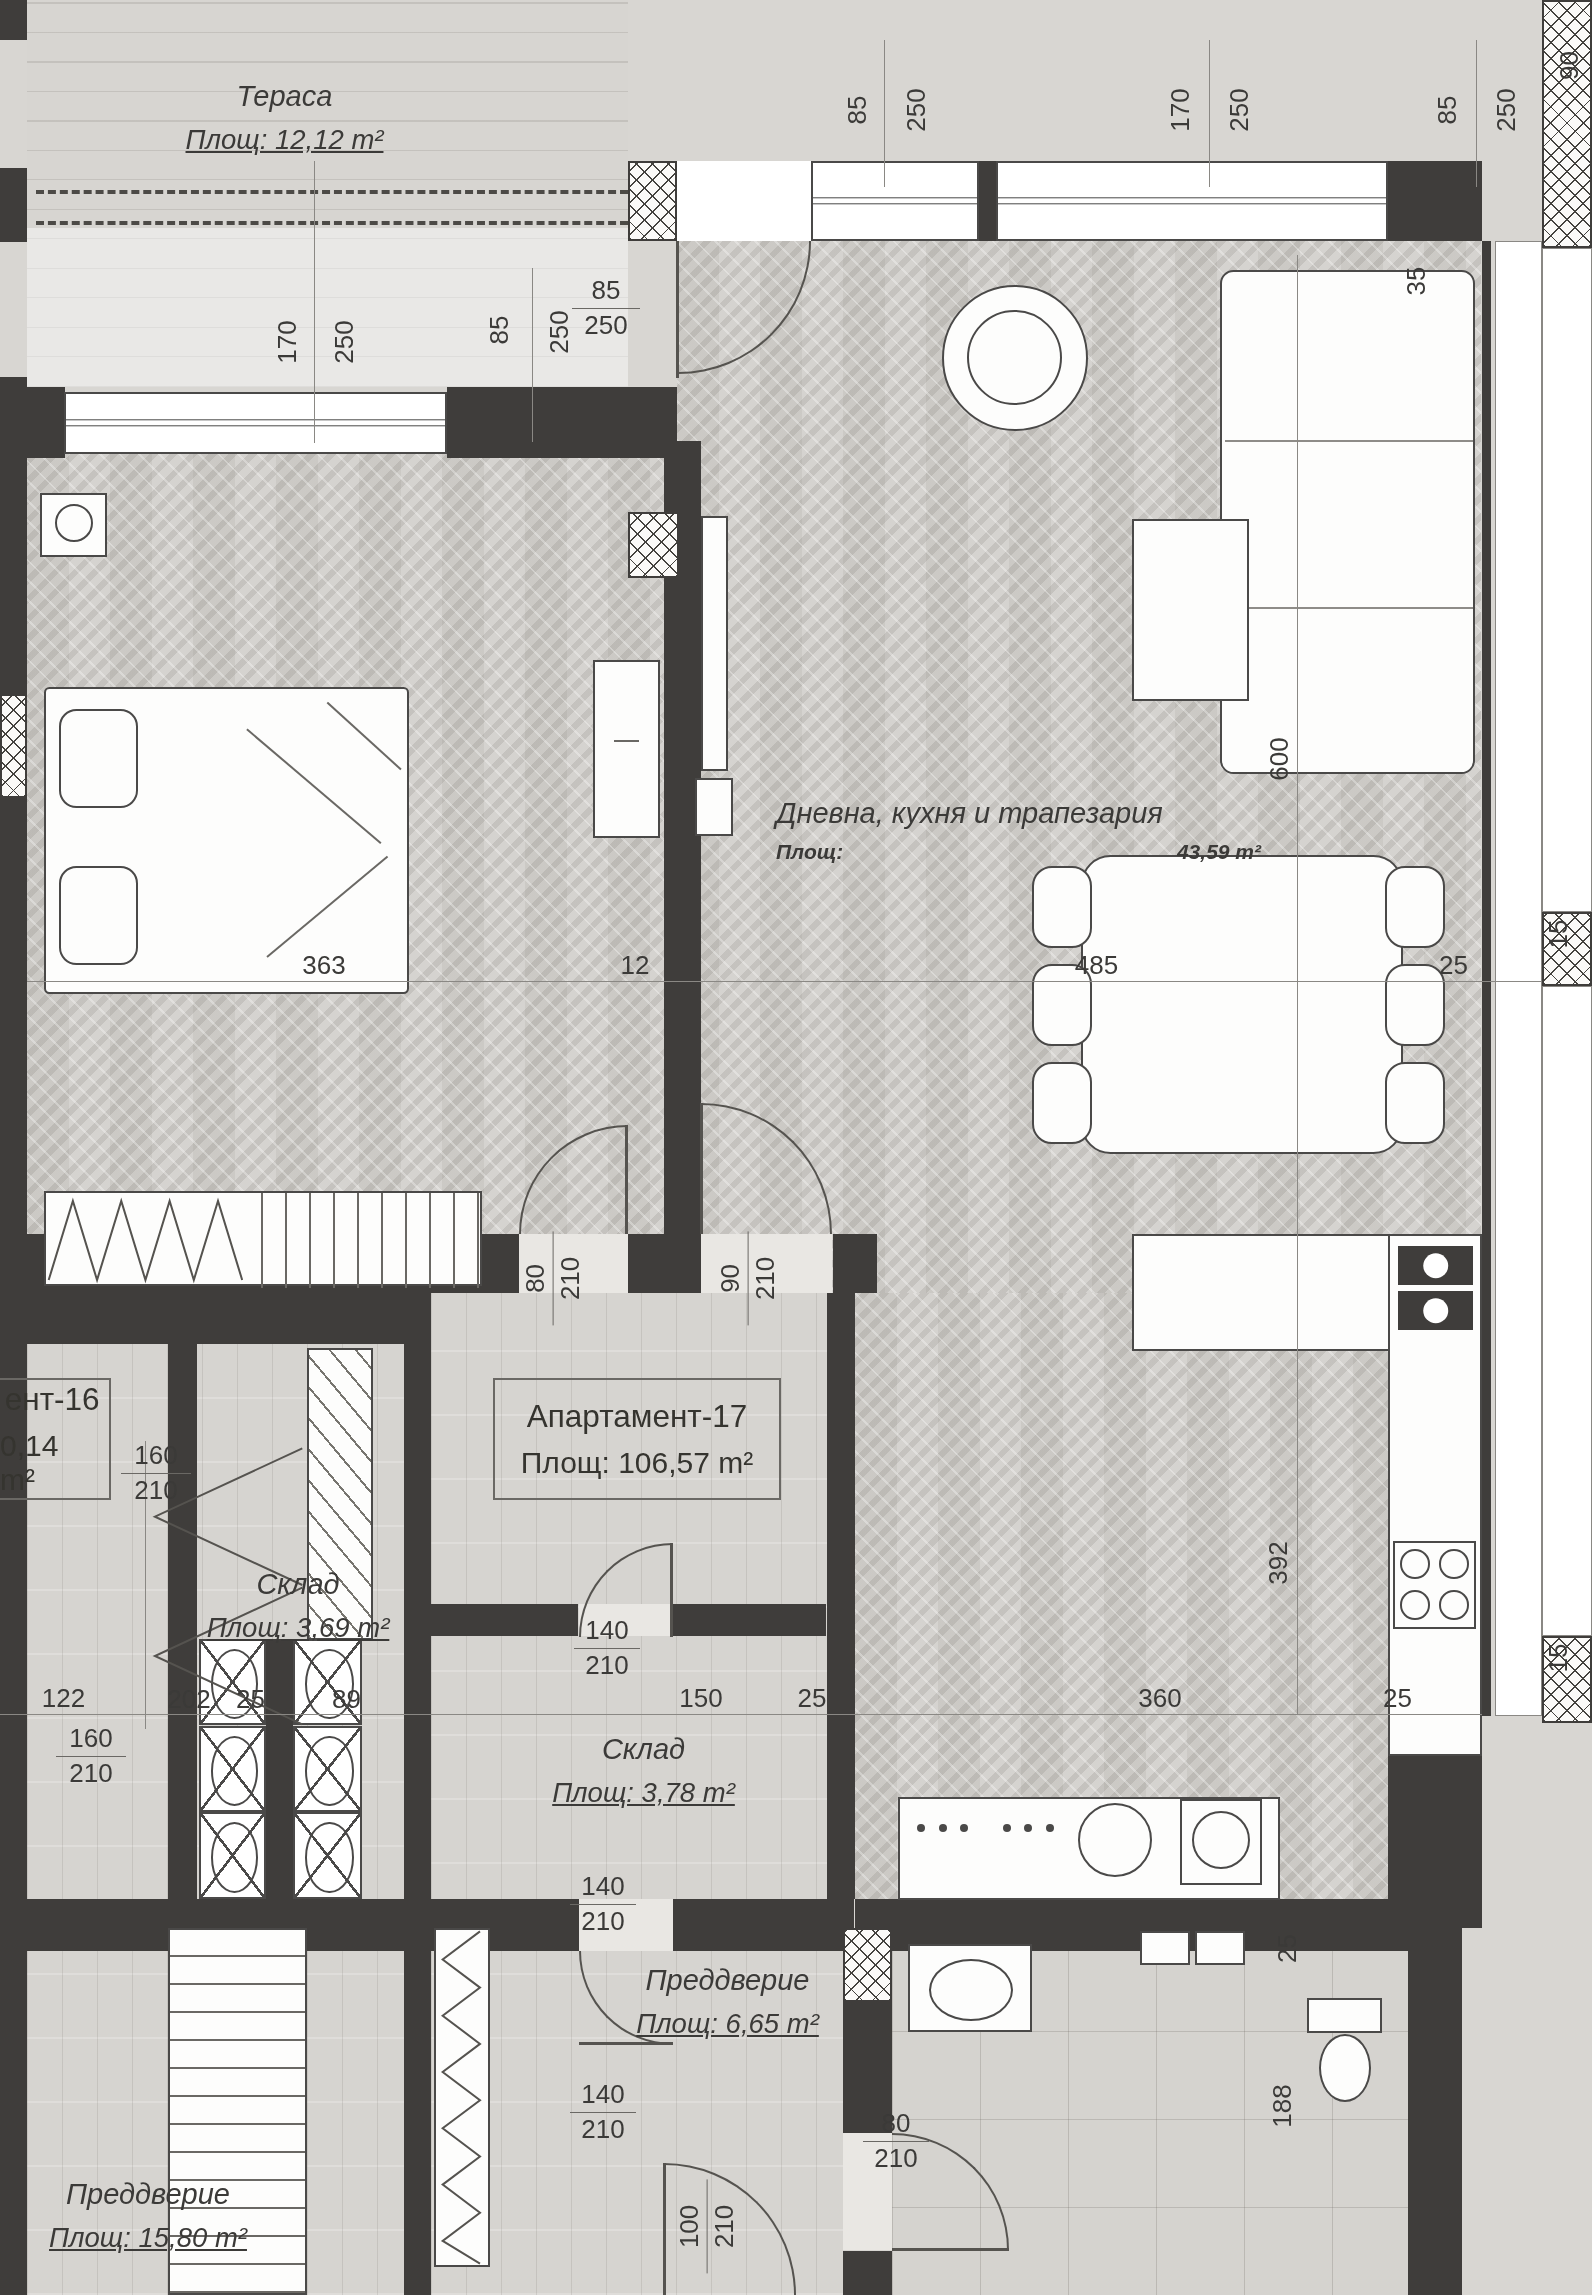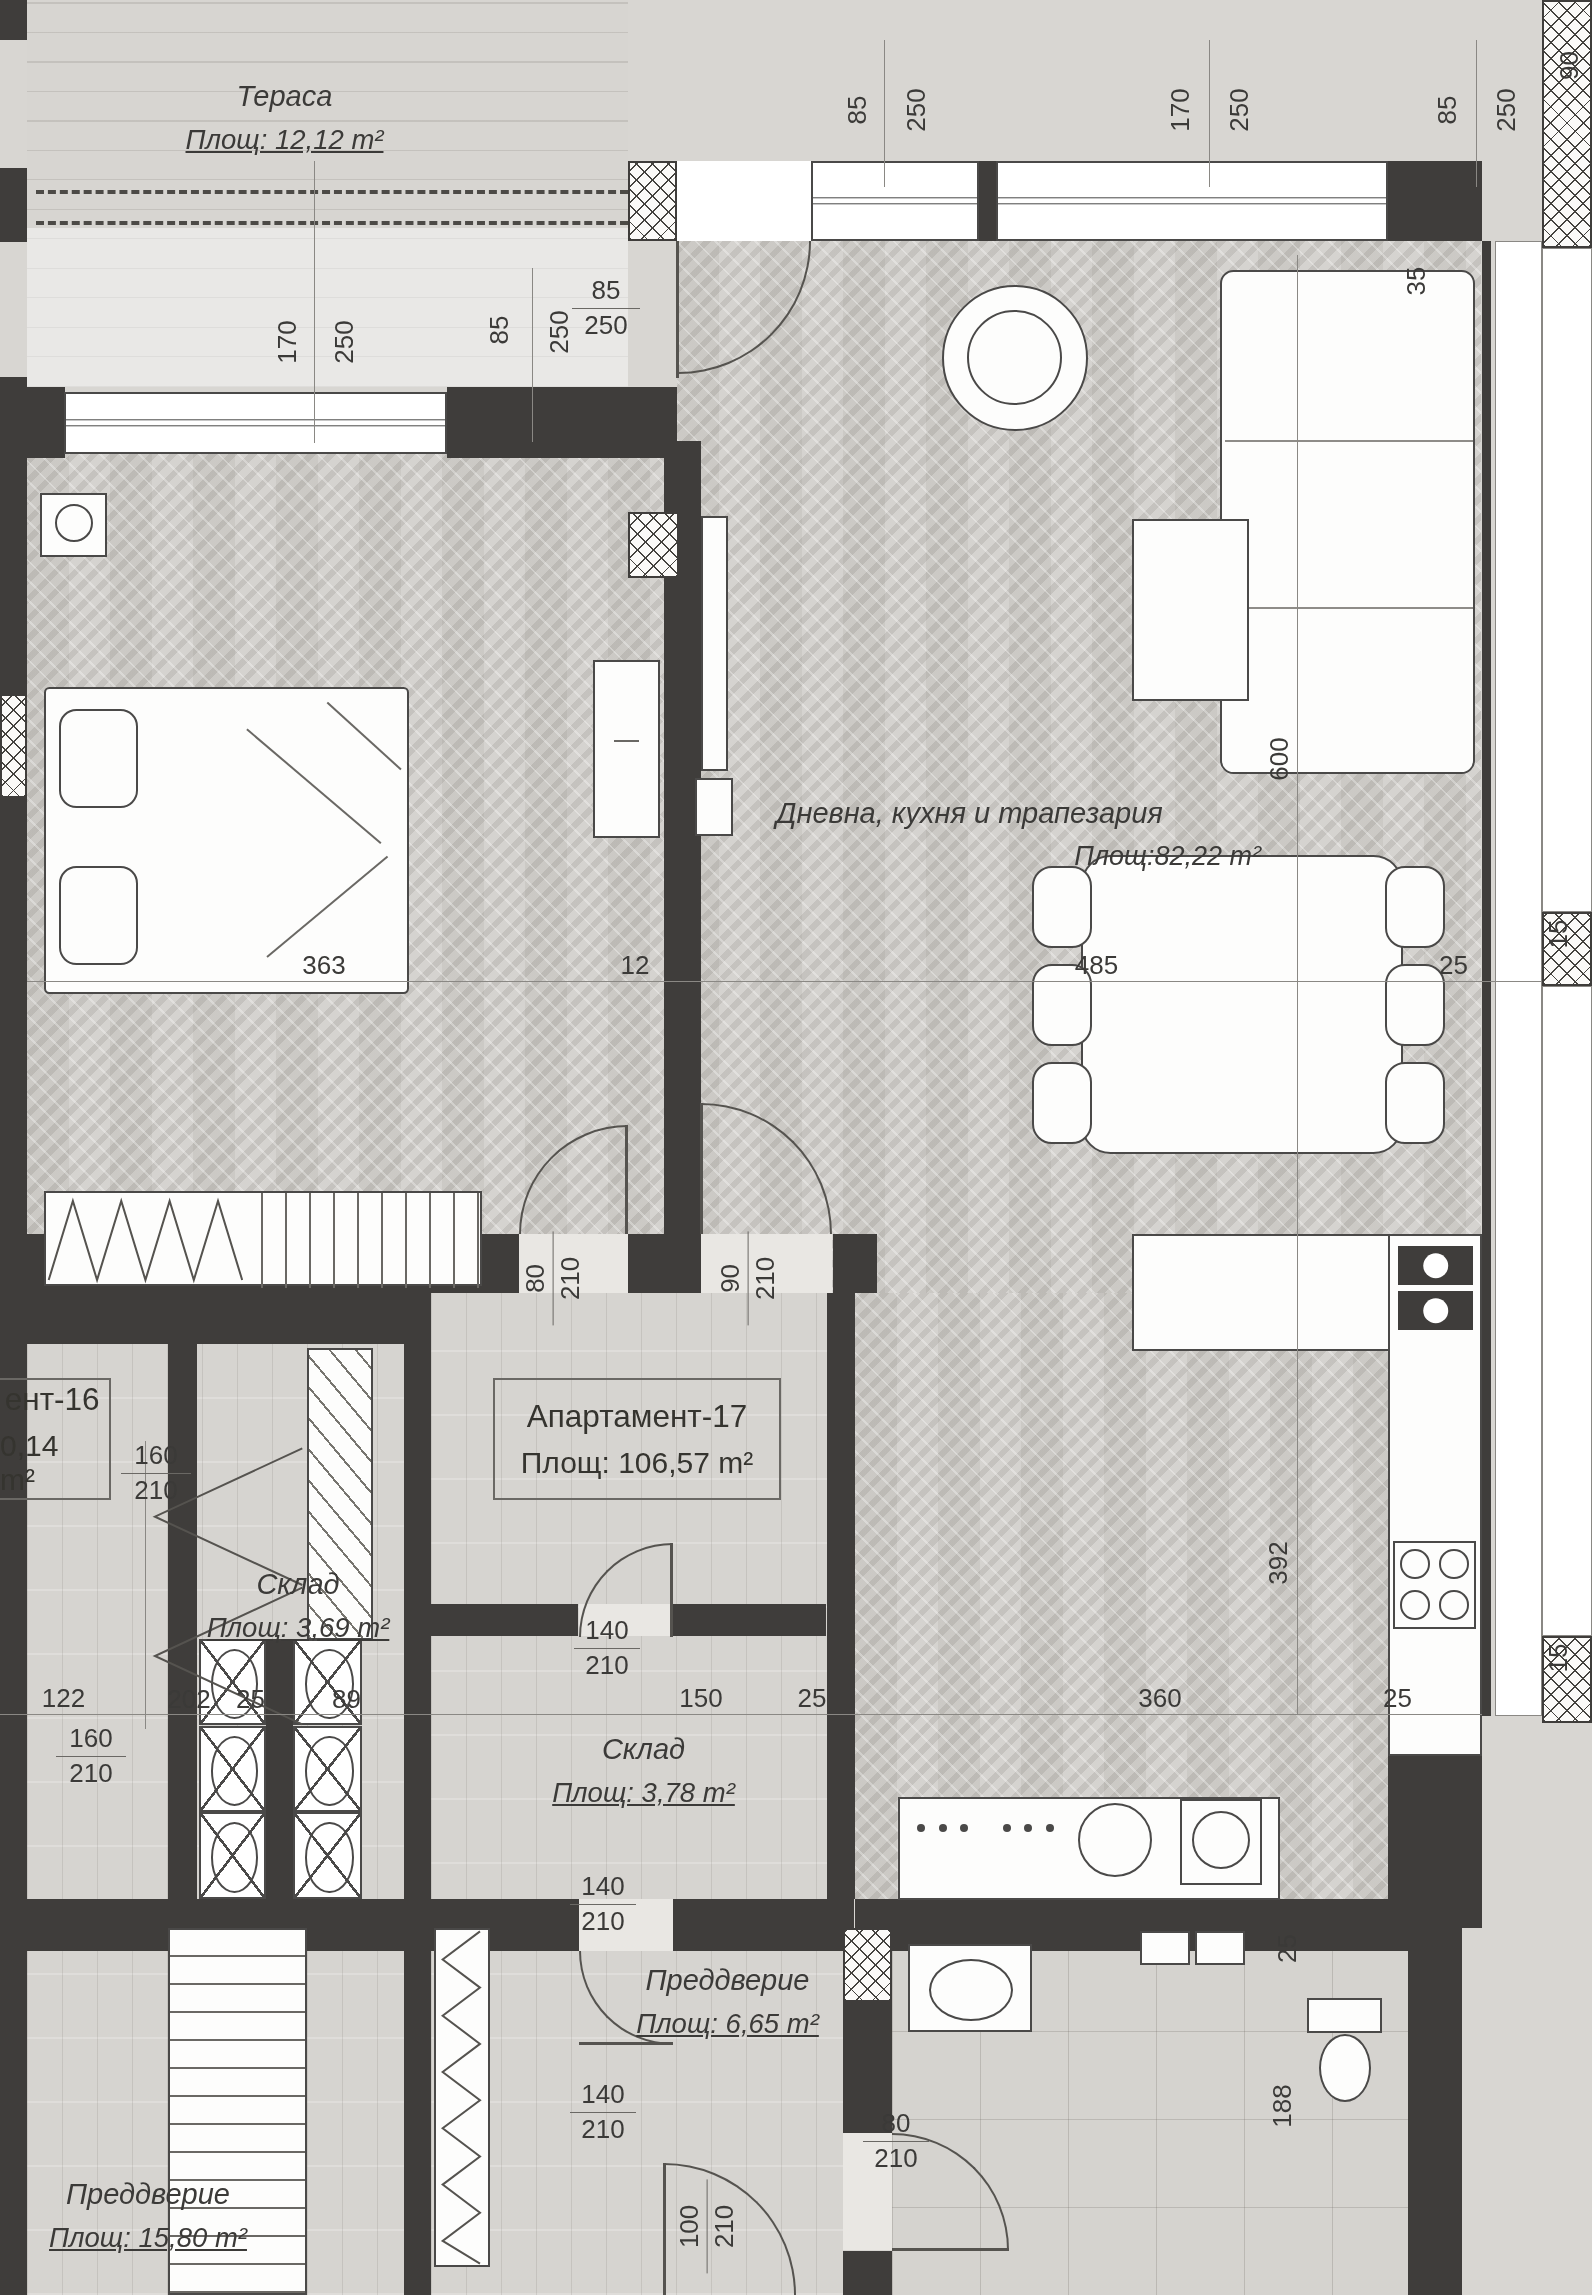--- a/index.html
+++ b/index.html
@@ -37,21 +37,21 @@
   .arc.tl{border-top:2px solid #55534f;border-left:2px solid #55534f;border-top-left-radius:100%;}
   .arc.tr{border-top:2px solid #55534f;border-right:2px solid #55534f;border-top-right-radius:100%;}
   .arc.bl{border-bottom:2px solid #55534f;border-left:2px solid #55534f;border-bottom-left-radius:100%;}
   .leaf{position:absolute;background:#55534f;}
   .dline{position:absolute;background:#8a8884;}
   .dash{position:absolute;height:0;border-top:4.7px dashed #4c4a46;}
   .rlabel{position:absolute;font-style:italic;text-align:center;line-height:1.5;}
   .rlabel .nm{font-size:29px;display:block;}
   .rlabel .ar{font-size:27.5px;display:block;text-decoration:underline;}
   .living-l{text-align:left;}
-  .living-l .row2{display:flex;justify-content:flex-end;font-size:27px;}
+  .living-l .row2{display:flex;justify-content:space-between;font-size:21px;font-weight:bold;}
   .aptbox{position:absolute;border:2px solid #6a6864;box-sizing:border-box;display:flex;
     flex-direction:column;justify-content:center;align-items:center;gap:10.7px;color:#35342f;}
   .aptbox .nm{font-size:31.5px;}
   .aptbox .ar{font-size:30px;}
   .num{position:absolute;font-size:26px;display:flex;align-items:flex-end;justify-content:center;}
   .rnum{position:absolute;font-size:26px;display:flex;align-items:center;justify-content:center;
     transform:rotate(-90deg);}
   .hfrac{position:absolute;display:flex;flex-direction:column;align-items:center;font-size:26px;line-height:1.15;}
   .hfrac .fl{display:block;width:100%;height:0;border-top:1.3px solid #6a6864;margin:2px 0;}
   .hfrac.rot{transform:rotate(-90deg);}
@@ -253,21 +253,21 @@
   <div class="dline" style="left:145px;top:1441px;width:1.3px;height:288px;"></div>
 
   <div class="rlabel" style="left:154px;top:75px;width:261px;">
     <span class="nm">Тераса</span>
     <span class="ar">Площ: 12,12 m²</span>
   </div>
   <div class="rlabel living-l" style="left:776px;top:792px;width:485px;">
     <span class="nm">Дневна, кухня и трапезария</span>
     <span class="row2">
       <span>Площ:</span>
-      <span>82,22 m²</span>
+      <span>43,59 m²</span>
     </span>
   </div>
   <div class="aptbox" style="left:493px;top:1378px;width:288px;height:122px;">
     <span class="nm">Апартамент-17</span>
     <span class="ar">Площ: 106,57 m²</span>
   </div>
   <div class="aptbox" style="left:0;top:1378px;width:111px;height:122px;border-left:none;align-items:flex-end;padding-right:9.4px;">
     <span class="nm">ент-16</span>
     <span class="ar">0,14 m²</span>
   </div>

